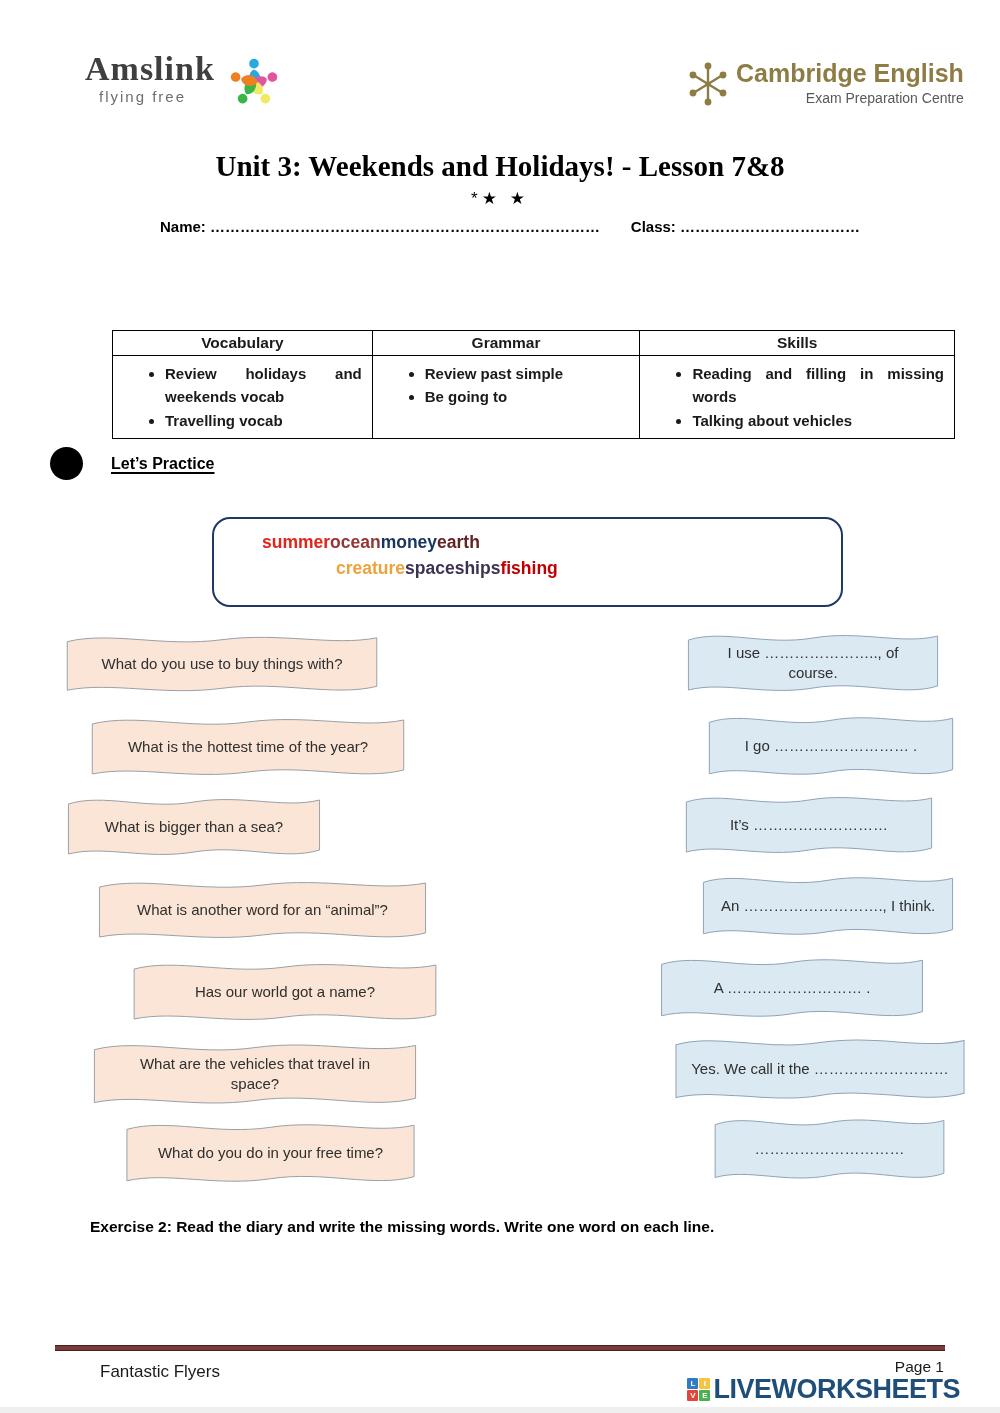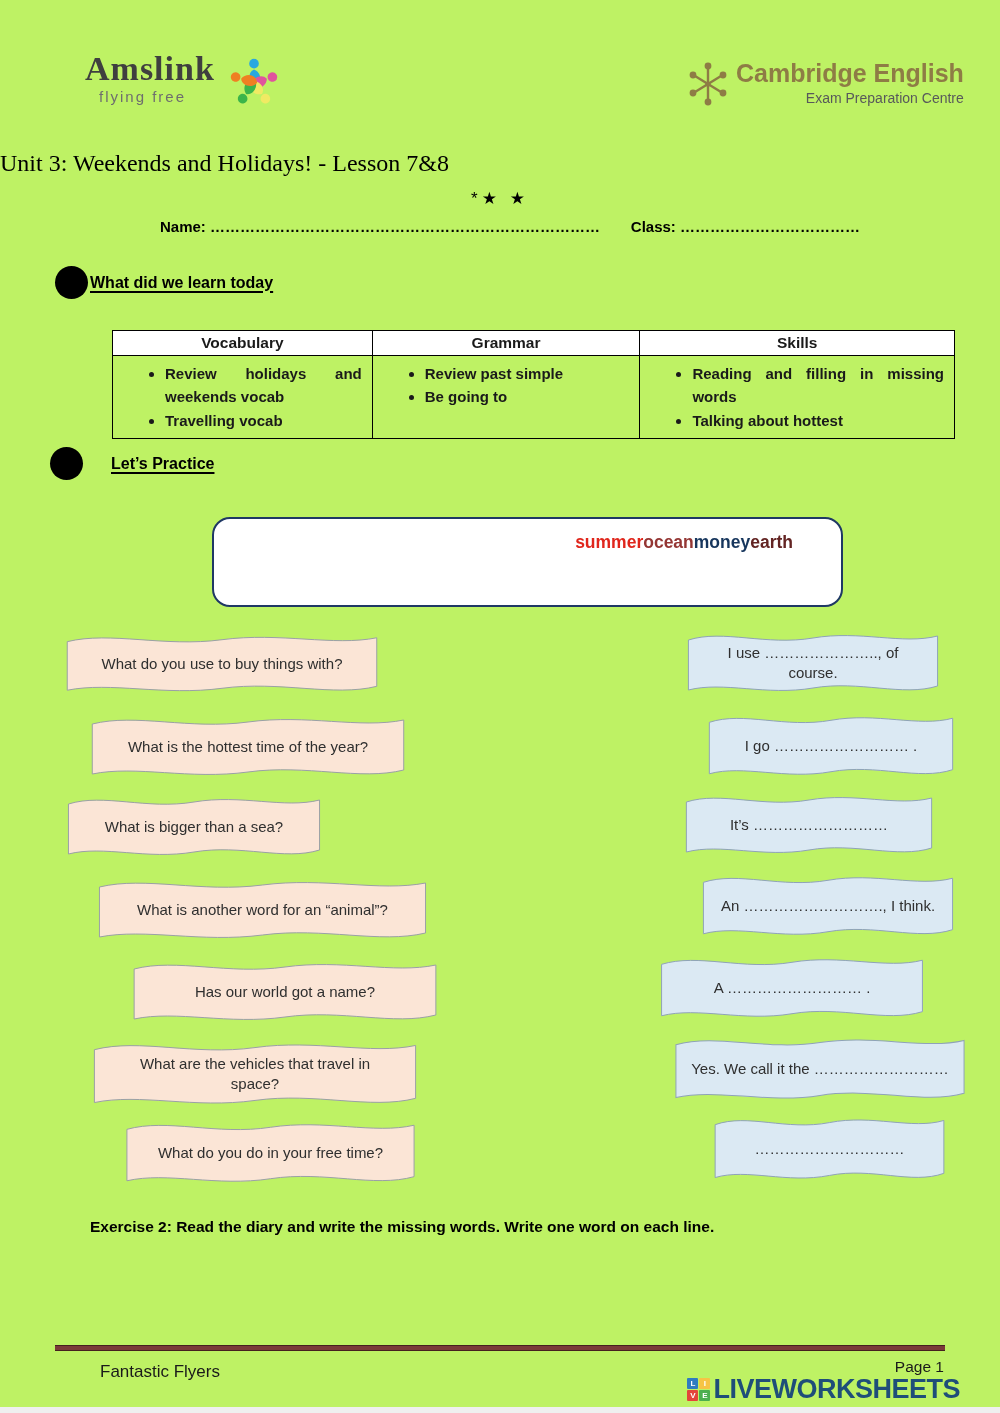--- a/index.html
+++ b/index.html
@@ -1,50 +1,50 @@
 <!DOCTYPE html>
 <html><head>
 <meta charset="utf-8">
 <style>
   html,body{margin:0;padding:0;background:#888;}
   .page{
     position:relative; width:1000px; height:1413px; margin:0 auto;
-    background:#bef264; overflow:hidden;
+    background:#ffffff; overflow:hidden;
     font-family:"Liberation Sans", sans-serif; color:#1a1a1a;
   }
   
   .amslink{position:absolute; left:85px; top:52px; display:flex; align-items:flex-start; gap:10px;}
   .amslink-name{font-family:"Liberation Serif", serif; font-weight:bold; font-size:34px; color:#3f3f3f; letter-spacing:1px; line-height:1;}
   .amslink-tagline{font-size:15px; color:#6e6e6e; letter-spacing:2px; margin:2px 0 0 14px;}
   .cambridge{position:absolute; left:688px; top:60px; display:flex; align-items:flex-start; gap:8px;}
   .cambridge-name{font-size:25px; font-weight:bold; color:#8e7c45; line-height:1.1;}
   .cambridge-sub{font-size:14px; color:#58595b; margin-top:2px;text-align:right;}
   
-  .title{position:absolute; left:0; top:150px; width:100%; text-align:left;
-    font-family:"Liberation Serif", serif; font-weight:normal; font-size:24px; color:#000;}
+  .title{position:absolute; left:0; top:150px; width:100%; text-align:center;
+    font-family:"Liberation Serif", serif; font-weight:bold; font-size:29px; color:#000;}
   .stars{position:absolute; left:0; top:188px; width:100%; text-align:center; font-size:17px; letter-spacing:4px; color:#000;}
   .name-row{position:absolute; left:160px; top:218px; width:700px; display:flex; font-weight:bold; font-size:15px; color:#000;}
   .name-row .gap{width:46px;}
   
   .sec{position:absolute; display:flex; align-items:center;}
   .bullet-circle{width:33px; height:33px; border-radius:50%; background:#000; flex:0 0 auto;}
   .sec-title{font-weight:bold; font-size:16px; color:#000; text-decoration:underline; text-decoration-thickness:1.5px; text-underline-offset:3px;}
   
   table.learn{position:absolute; left:112px; top:330px; width:843px; border-collapse:collapse;}
   table.learn th, table.learn td{border:1.8px solid #000;}
   table.learn th{font-size:15.5px; font-weight:bold; text-align:center; padding:3px 0; background:#fff;}
   table.learn td{vertical-align:top; padding:4px 10px 6px 24px;}
   table.learn ul{margin:2px 0 0 0; padding-left:28px;}
   table.learn li{font-size:15px; font-weight:bold; line-height:1.55; text-align:justify; text-align-last:left;}
   
   .ex-line{position:absolute; font-weight:bold; font-size:15.5px; color:#000;}
   
   .word-bank{position:absolute; left:212px; top:517px; width:631px; height:90px; box-sizing:border-box;
     border:2.5px solid #1f3864; border-radius:18px; background:#fff;}
-  .wb-row{display:flex; justify-content:flex-end; font-weight:bold; font-size:17.5px;}
+  .wb-row{display:flex; justify-content:flex-start; font-weight:bold; font-size:17.5px;}
   .wb-row1{padding:13px 48px 0 48px;}
   .wb-row2{padding:5px 110px 0 122px;}
   
   .match-area{position:absolute; left:0; top:620px; width:1000px; height:575px;}
   .wbox{position:absolute;}
   .wbox svg{position:absolute; left:0; top:0; width:100%; height:100%; overflow:visible; display:block;}
   .wbox .wtext{position:absolute; inset:0; display:flex; align-items:center; justify-content:center;
     text-align:center; font-size:15px; color:#2f2f2f; padding:0 16px; line-height:1.35;}
   path.peach{fill:#fbe5d6; stroke:#9aa0a6; stroke-width:1; vector-effect:non-scaling-stroke;}
   path.blue{fill:#dbe9f3; stroke:#8fa3b8; stroke-width:1; vector-effect:non-scaling-stroke;}
@@ -123,24 +123,20 @@
   <div class="stars">*★ ★</div>
 
   <div class="name-row">
     <span>Name:</span>&nbsp;
     <span>……………………………………………………………………</span>
     <span class="gap"></span>
     <span>Class:</span>&nbsp;
     <span>………………………………</span>
   </div>
 
-  <div class="sec" style="left:55px; top:266px;">
-    <span class="bullet-circle"></span>
-    <span class="sec-title" style="margin-left:2px;">What did we learn today</span>
-  </div>
 
   <table class="learn">
     <colgroup>
         <col style="width:260px">
         <col style="width:268px">
         <col style="width:315px">
       </colgroup>
     <thead>
       <tr>
         <th>Vocabulary</th>
@@ -158,40 +154,45 @@
         </td>
         <td>
           <ul>
             <li>Review past simple</li>
             <li>Be going to</li>
           </ul>
         </td>
         <td>
           <ul>
             <li>Reading and filling in missing words</li>
-            <li>Talking about hottest</li>
+            <li>Talking about vehicles</li>
           </ul>
         </td>
       </tr>
     </tbody>
   </table>
 
   <div class="sec" style="left:50px; top:447px;">
     <span class="bullet-circle"></span>
     <span class="sec-title" style="margin-left:28px;">Let’s Practice</span>
   </div>
 
 
   <div class="word-bank">
     <div class="wb-row wb-row1">
       <span style="color: rgb(224, 38, 28);">summer</span>
       <span style="color: rgb(148, 54, 52);">ocean</span>
       <span style="color: rgb(23, 54, 93);">money</span>
       <span style="color: rgb(99, 36, 35);">earth</span>
     </div>
+    <div class="wb-row wb-row2">
+      <span style="color: rgb(237, 163, 60);">creature</span>
+      <span style="color: rgb(63, 49, 81);">spaceships</span>
+      <span style="color: rgb(192, 0, 0);">fishing</span>
+    </div>
   </div>
 
   <div class="match-area">
 
     <div class="wbox" style="left:63px; top:10px; width:318px; height:68px;">
       <svg viewBox="0 0 300 70" preserveAspectRatio="none">
           <path class="peach" d="M4,12 C45,1 95,18 150,10 C205,2 255,17 296,8 L296,58 C255,69 205,52 150,60 C95,68 45,53 4,62 Z"></path>
         </svg>
       <div class="wtext">What do you use to buy things with?</div>
     </div>

